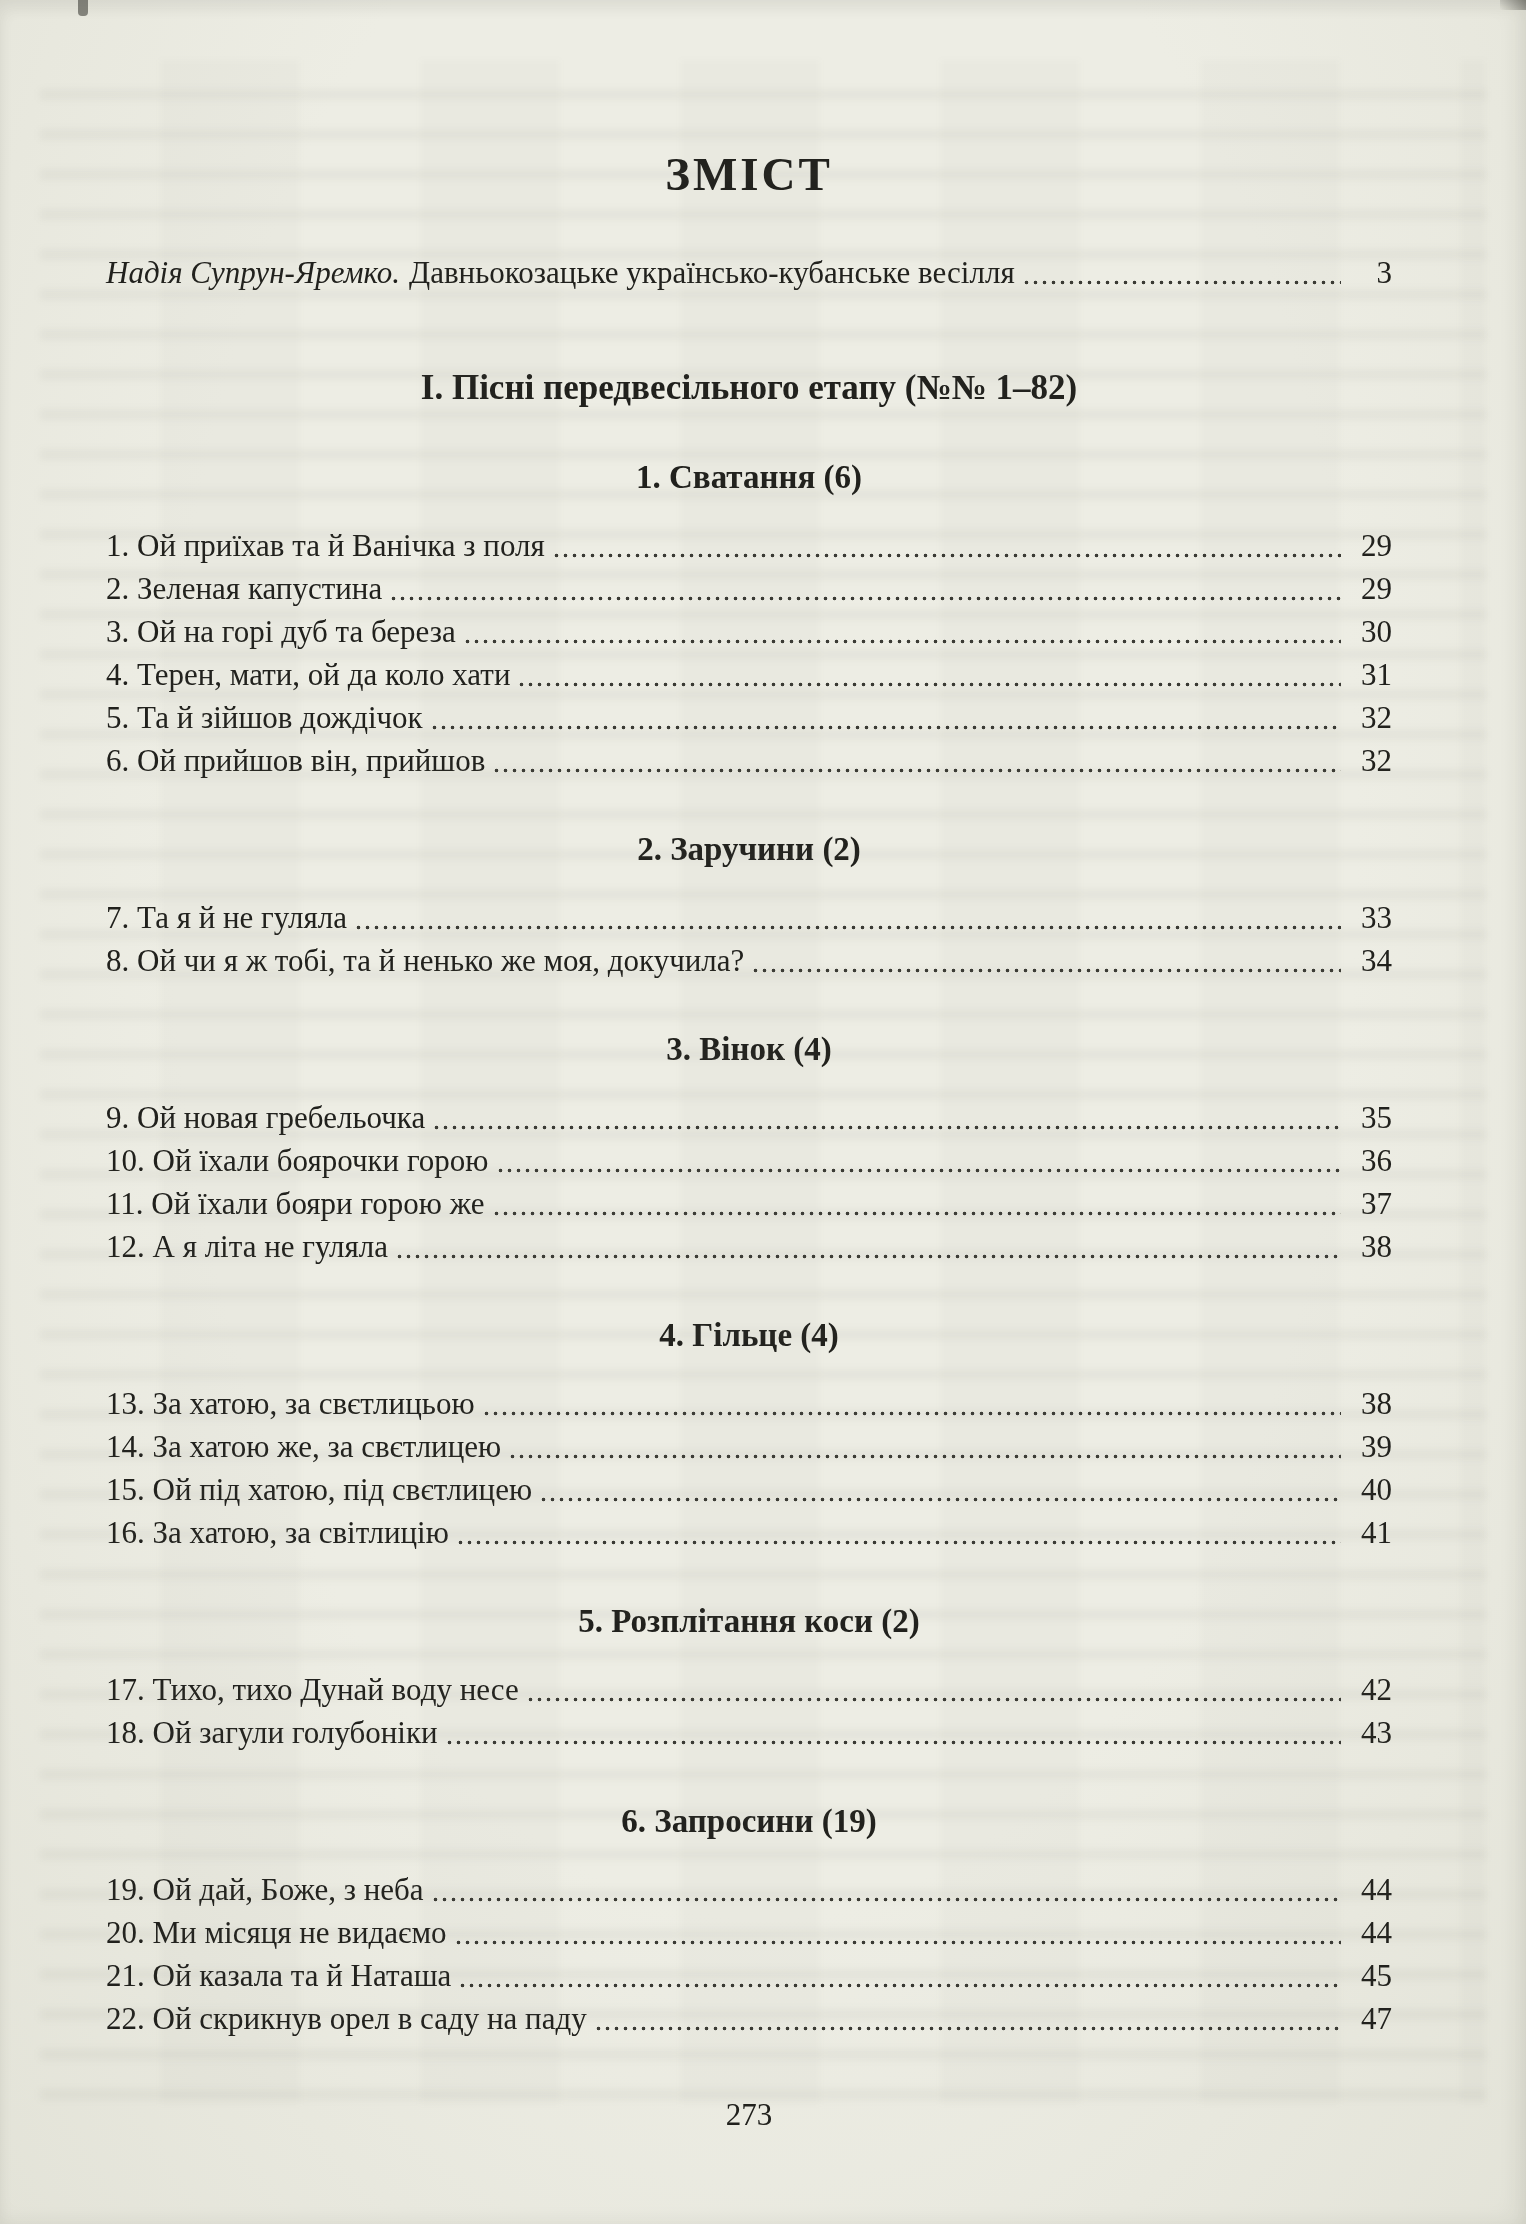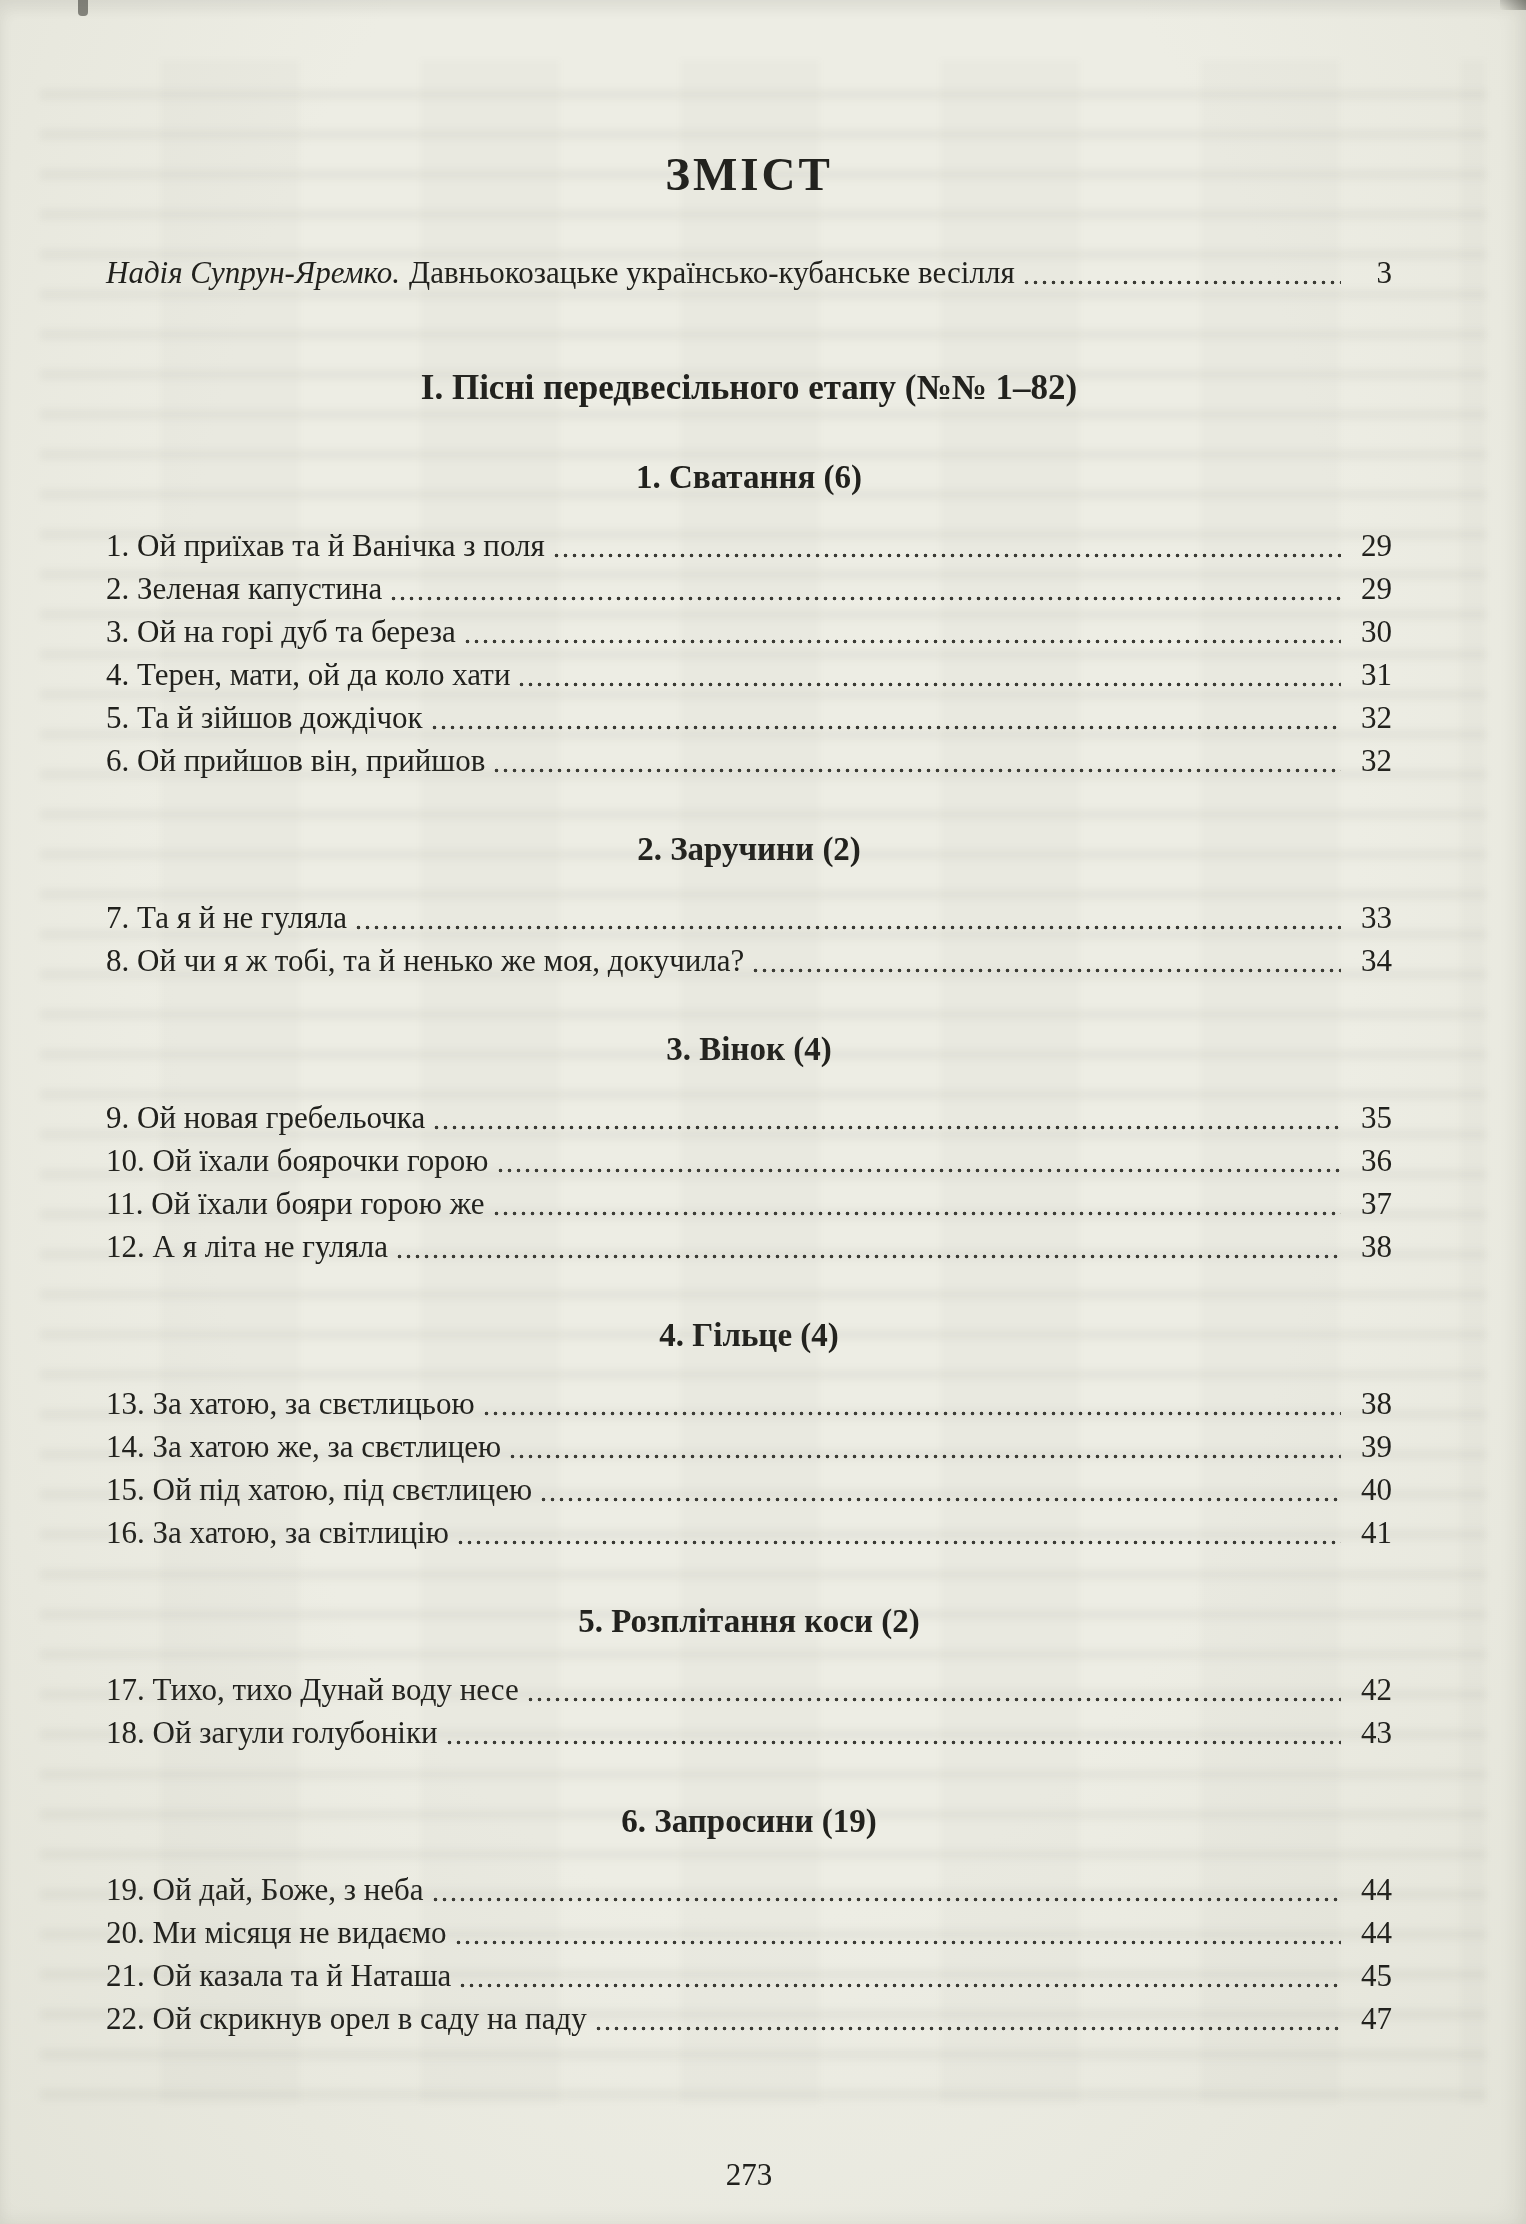--- a/index.html
+++ b/index.html
@@ -7,21 +7,21 @@
     padding: 0;
     background: #d6d6cc;
     font-family: "Liberation Serif", "DejaVu Serif", serif;
   }
   .page {
     position: relative;
     width: 1526px;
     height: 2224px;
     margin: 0 auto;
     box-sizing: border-box;
-    padding: 145px 134px 28px 106px;
+    padding: 145px 134px 88px 106px;
     display: flex;
     flex-direction: column;
     color: #21211d;
     background: radial-gradient(ellipse at 50% 38%, #edede4 55%, #e3e3d8 100%);
     box-shadow: inset -8px 0 22px rgba(40,40,30,0.07), inset 0 8px 16px rgba(40,40,30,0.05);
     overflow: hidden;
   }
   
   .bleed {
     position: absolute;

